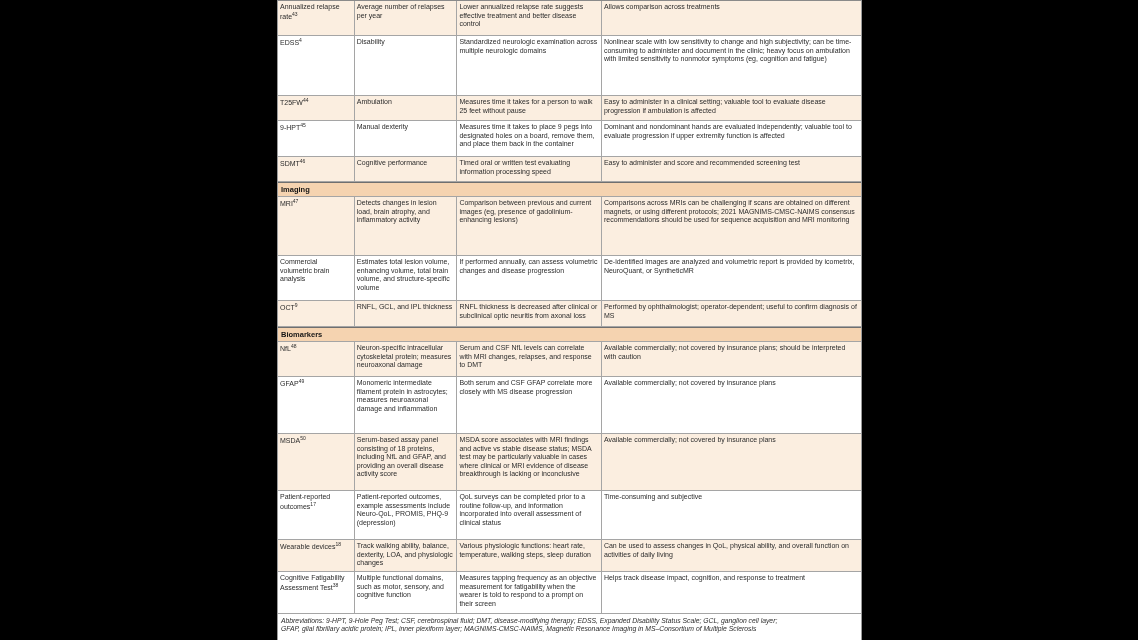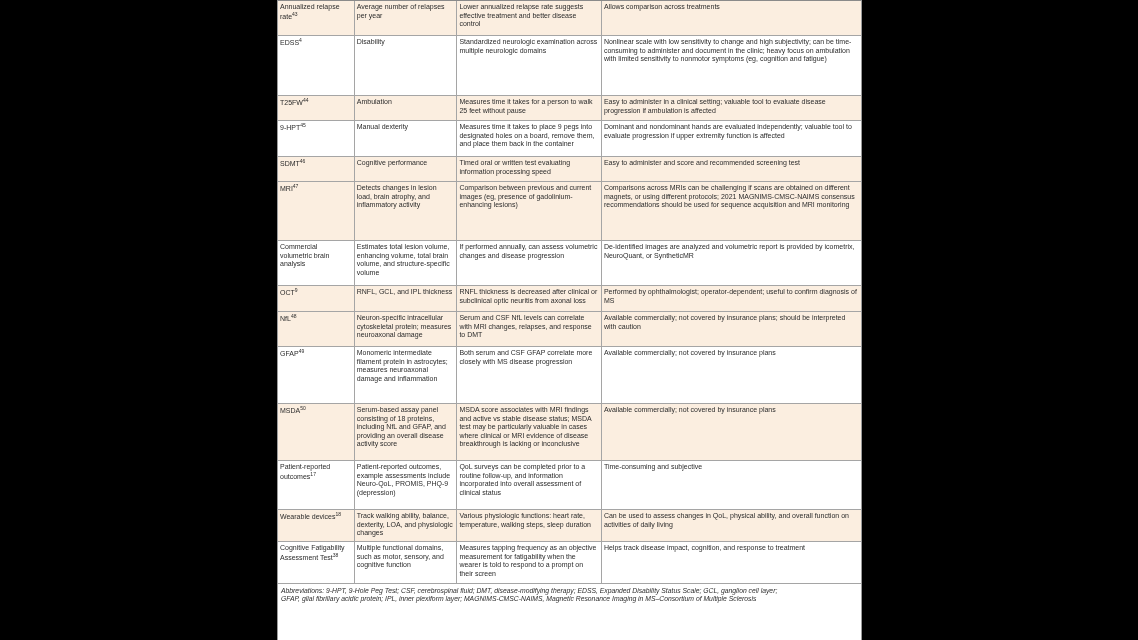--- a/index.html
+++ b/index.html
@@ -58,38 +58,40 @@
           <div class="cell c1">Manual dexterity</div>
           <div class="cell c2">Measures time it takes to place 9 pegs into designated holes on a board, remove them, and place them back in the container</div>
           <div class="cell c3">Dominant and nondominant hands are evaluated independently; valuable tool to evaluate progression if upper extremity function is affected</div>
         </div>
         <div class="trow peach" style="min-height: 25px;">
           <div class="cell c0"><span>SDMT</span><sup>46</sup></div>
           <div class="cell c1">Cognitive performance</div>
           <div class="cell c2">Timed oral or written test evaluating information processing speed</div>
           <div class="cell c3">Easy to administer and score and recommended screening test</div>
         </div>
+        <div class="section-row" style="min-height: 13px;">Imaging</div>
         <div class="trow peach" style="min-height: 59px;">
           <div class="cell c0"><span>MRI</span><sup>47</sup></div>
           <div class="cell c1">Detects changes in lesion load, brain atrophy, and inflammatory activity</div>
           <div class="cell c2">Comparison between previous and current images (eg, presence of gadolinium-enhancing lesions)</div>
           <div class="cell c3">Comparisons across MRIs can be challenging if scans are obtained on different magnets, or using different protocols; 2021 MAGNIMS-CMSC-NAIMS consensus recommendations should be used for sequence acquisition and MRI monitoring</div>
         </div>
         <div class="trow white" style="min-height: 45px;">
           <div class="cell c0"><span>Commercial volumetric brain analysis</span></div>
           <div class="cell c1">Estimates total lesion volume, enhancing volume, total brain volume, and structure-specific volume</div>
           <div class="cell c2">If performed annually, can assess volumetric changes and disease progression</div>
           <div class="cell c3">De-identified images are analyzed and volumetric report is provided by icometrix, NeuroQuant, or SyntheticMR</div>
         </div>
         <div class="trow peach" style="min-height: 26px;">
           <div class="cell c0"><span>OCT</span><sup>9</sup></div>
           <div class="cell c1">RNFL, GCL, and IPL thickness</div>
           <div class="cell c2">RNFL thickness is decreased after clinical or subclinical optic neuritis from axonal loss</div>
           <div class="cell c3">Performed by ophthalmologist; operator-dependent; useful to confirm diagnosis of MS</div>
         </div>
+        <div class="section-row" style="min-height: 14px;">Biomarkers</div>
         <div class="trow peach" style="min-height: 35px;">
           <div class="cell c0"><span>NfL</span><sup>48</sup></div>
           <div class="cell c1">Neuron-specific intracellular cytoskeletal protein; measures neuroaxonal damage</div>
           <div class="cell c2">Serum and CSF NfL levels can correlate with MRI changes, relapses, and response to DMT</div>
           <div class="cell c3">Available commercially; not covered by insurance plans; should be interpreted with caution</div>
         </div>
         <div class="trow white" style="min-height: 57px;">
           <div class="cell c0"><span>GFAP</span><sup>49</sup></div>
           <div class="cell c1">Monomeric intermediate filament protein in astrocytes; measures neuroaxonal damage and inflammation</div>
           <div class="cell c2">Both serum and CSF GFAP correlate more closely with MS disease progression</div>

